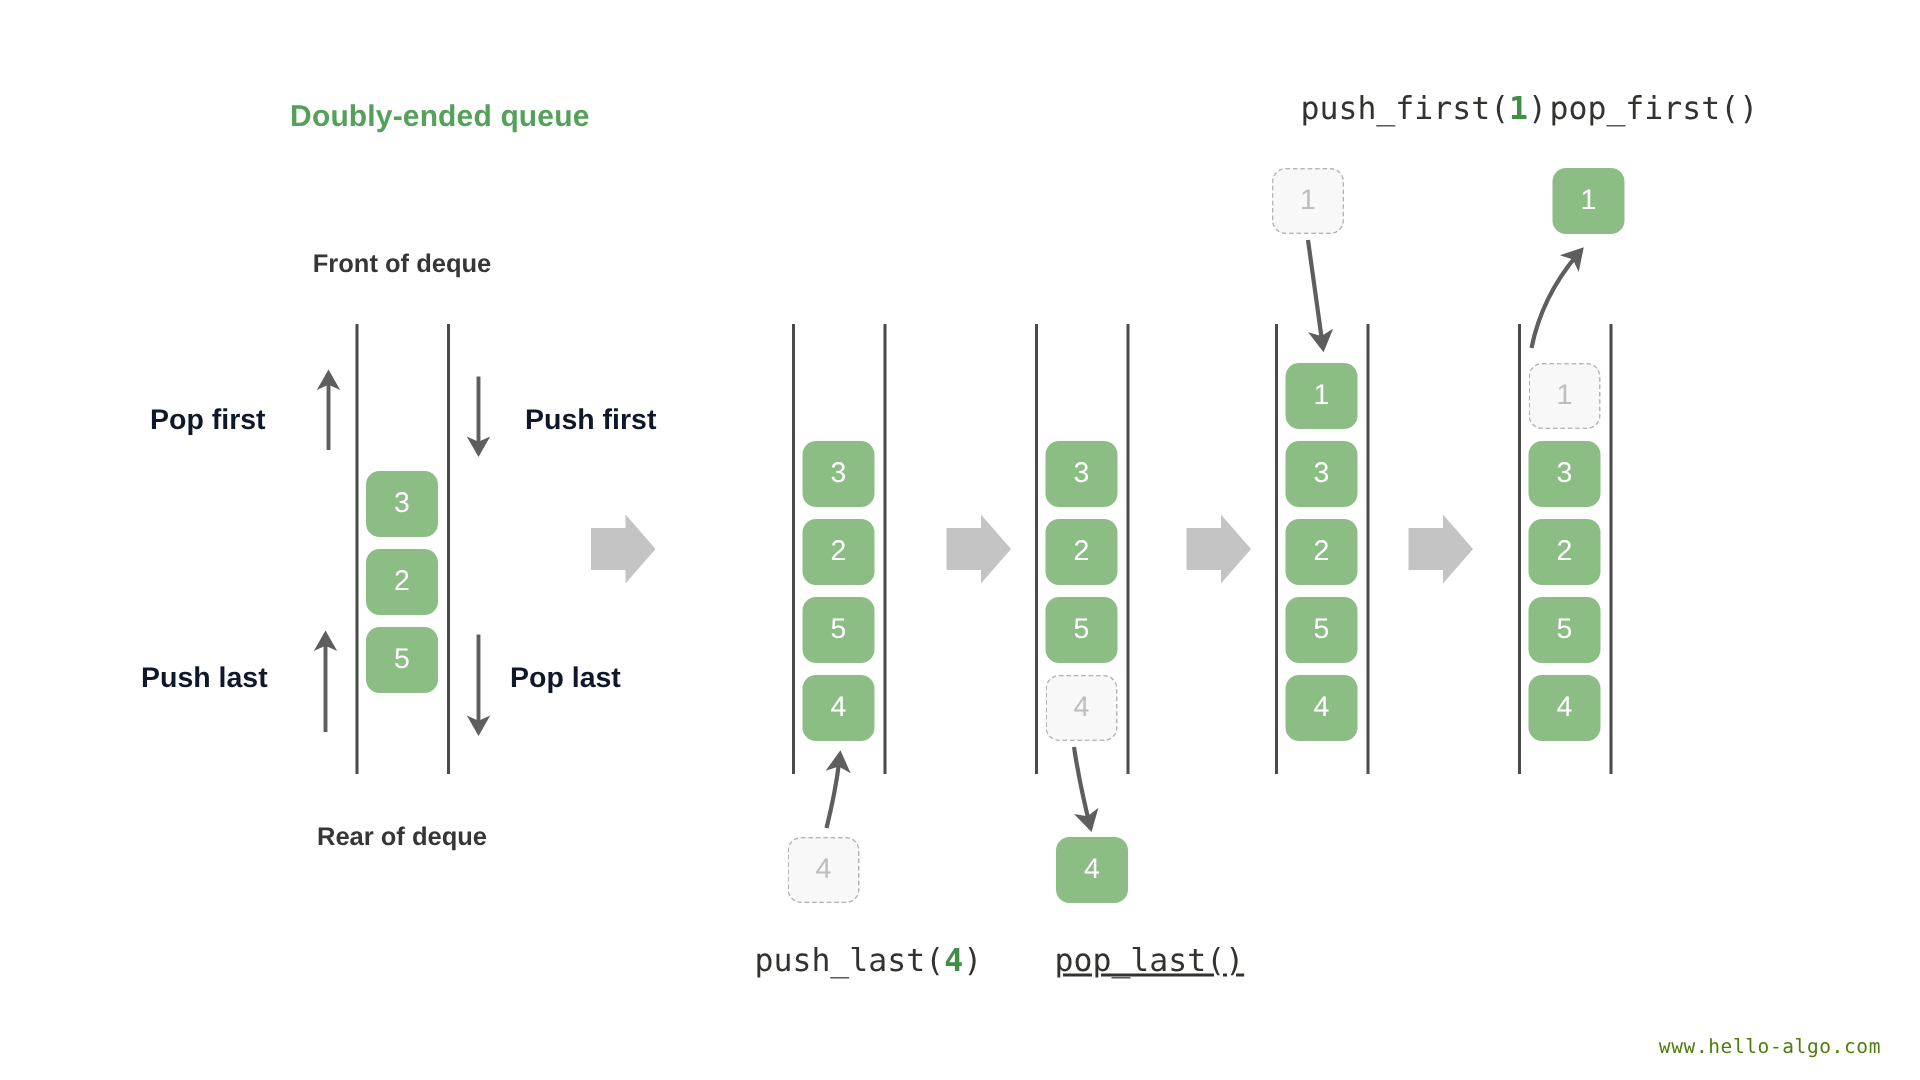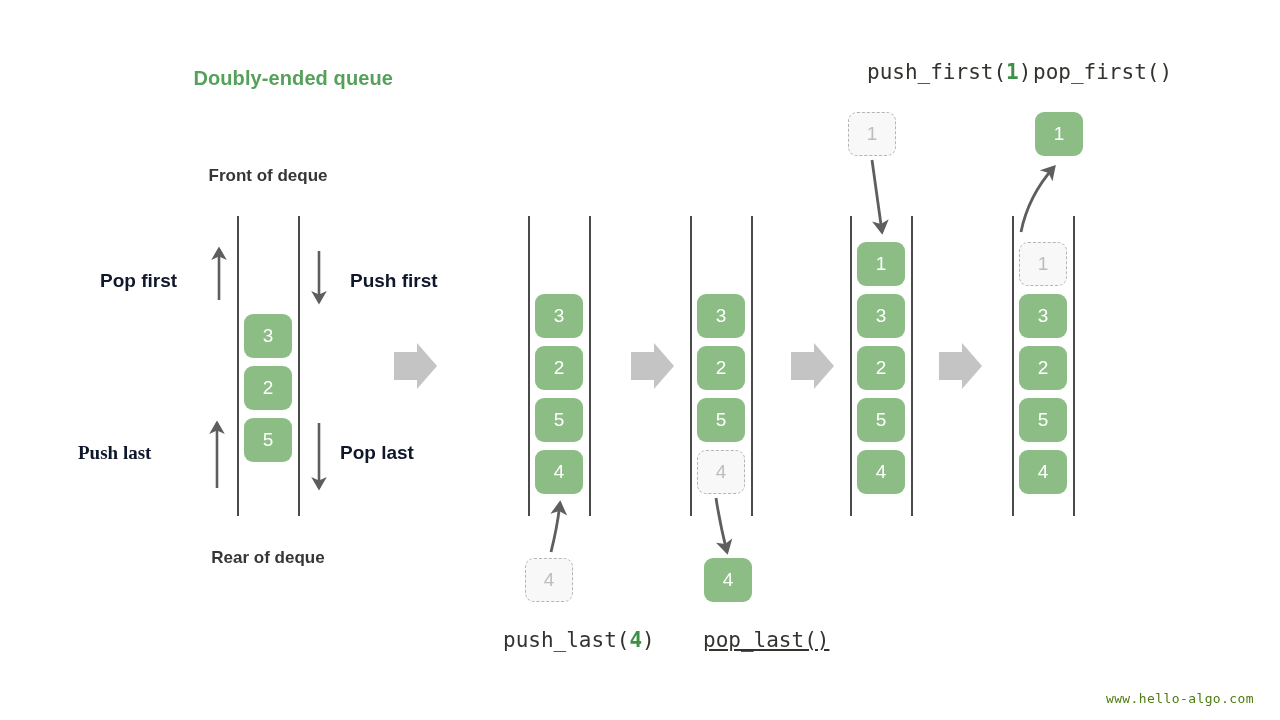--- a/index.html
+++ b/index.html
@@ -50,21 +50,21 @@
   
   .op-label {
     position: absolute;
     color: #0f172a;
     font-weight: bold;
     font-size: 19px;
     white-space: nowrap;
   }
   .op-pop-first  { left: 100px; top: 270px; }
   .op-push-first { left: 340px; top: 270px; margin-left: 10px; }
-  .op-push-last  { left:  78px; top: 442px; font-family: Liberation Serif, serif; }
+  .op-push-last  { left:  94px; top: 442px; }
   .op-pop-last   { left: 340px; top: 442px; }
 
   
   .call-label {
     position: absolute;
     font-family: "DejaVu Sans Mono", "Liberation Mono", monospace;
     font-size: 21px;
     color: #33322f;
     white-space: nowrap;
   }

